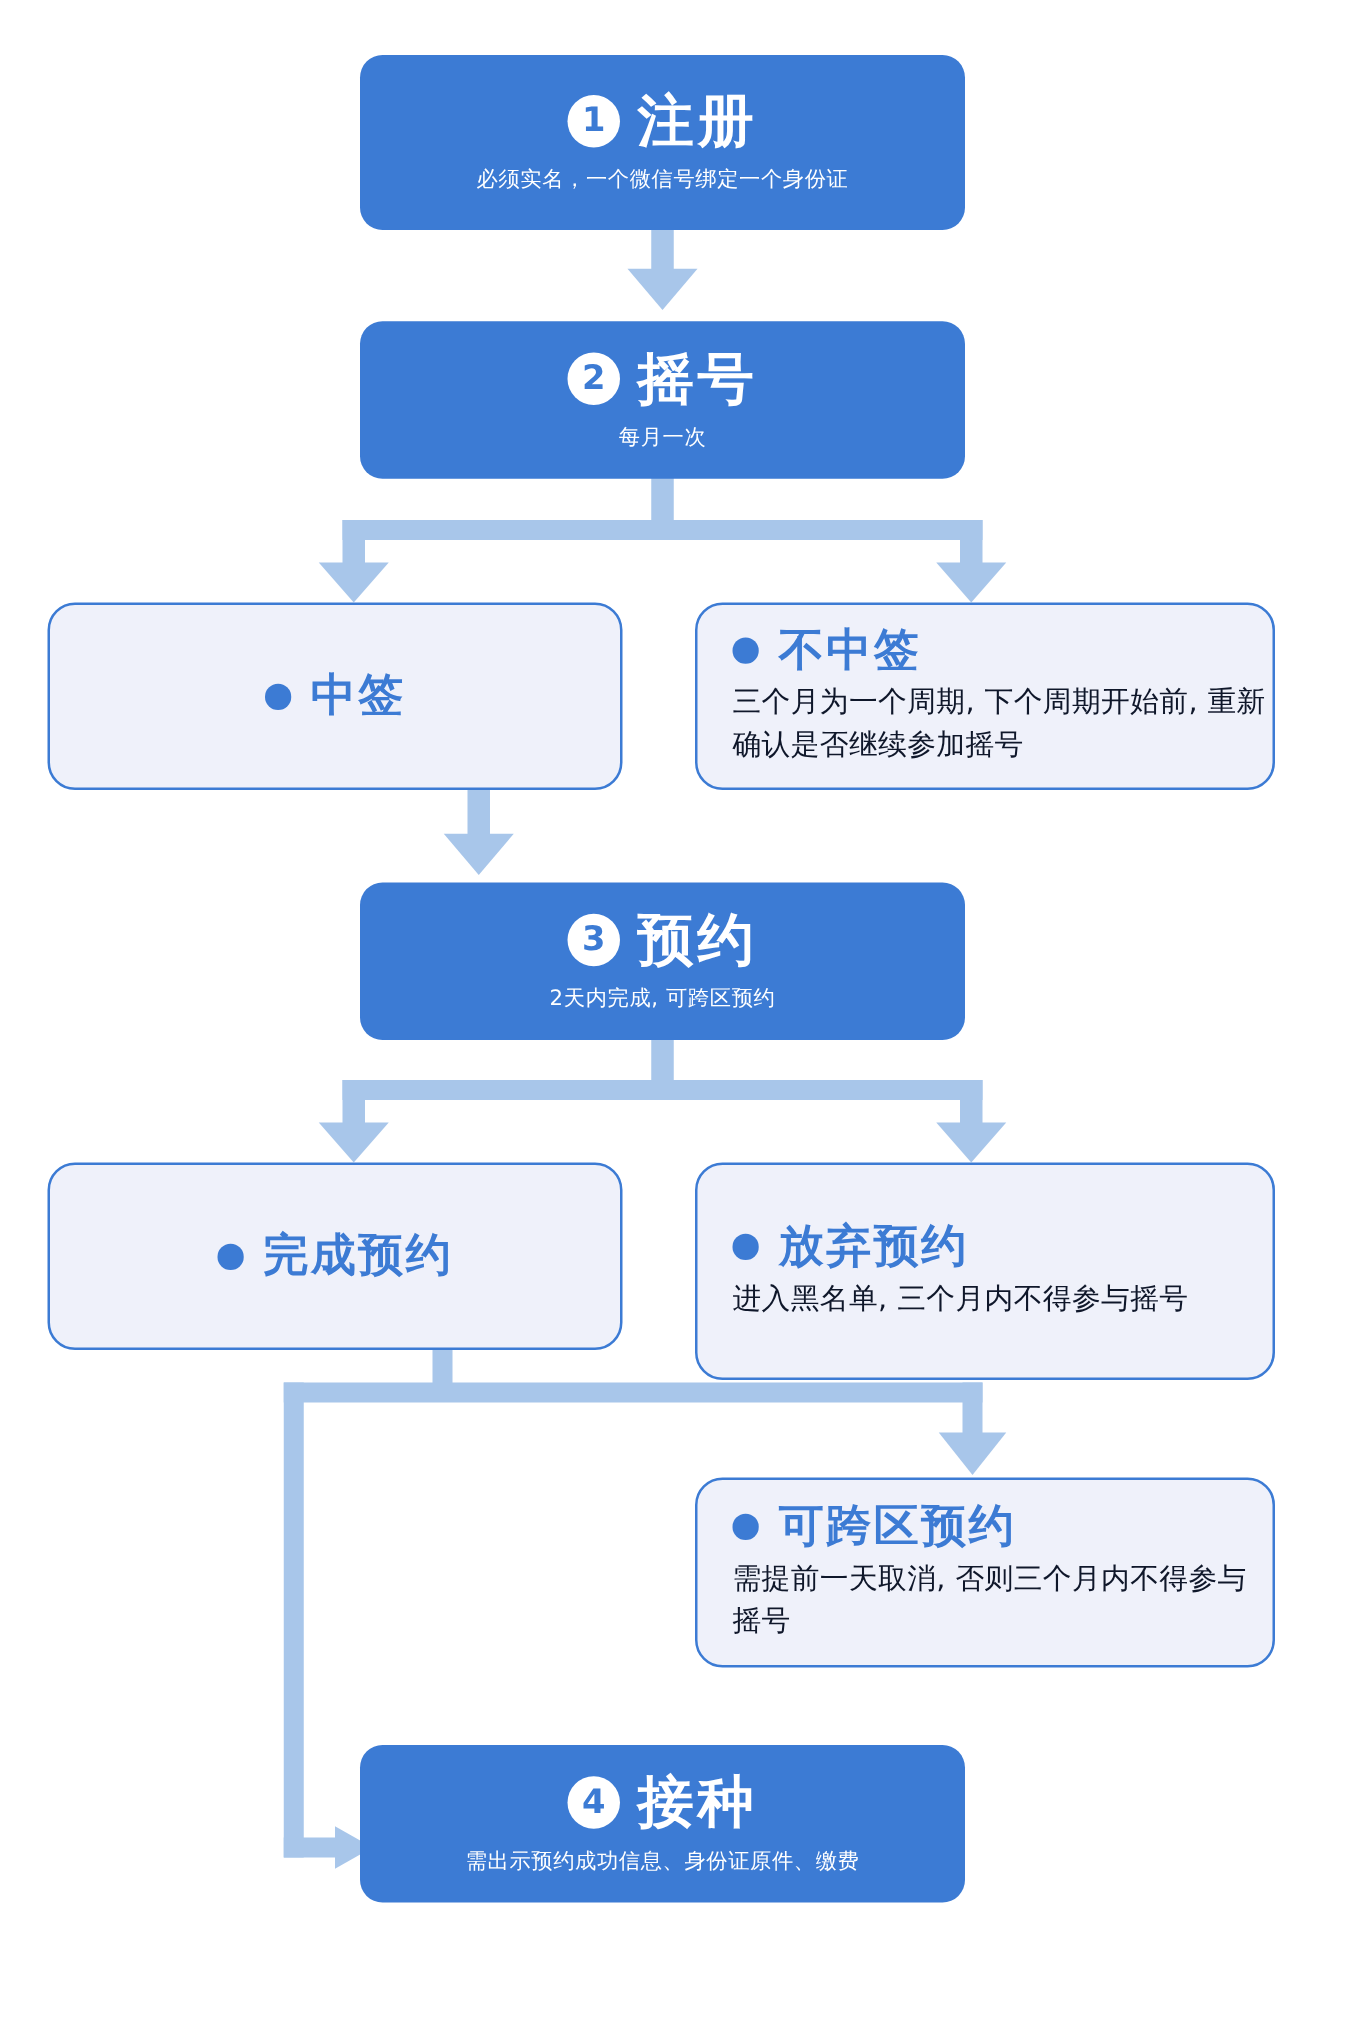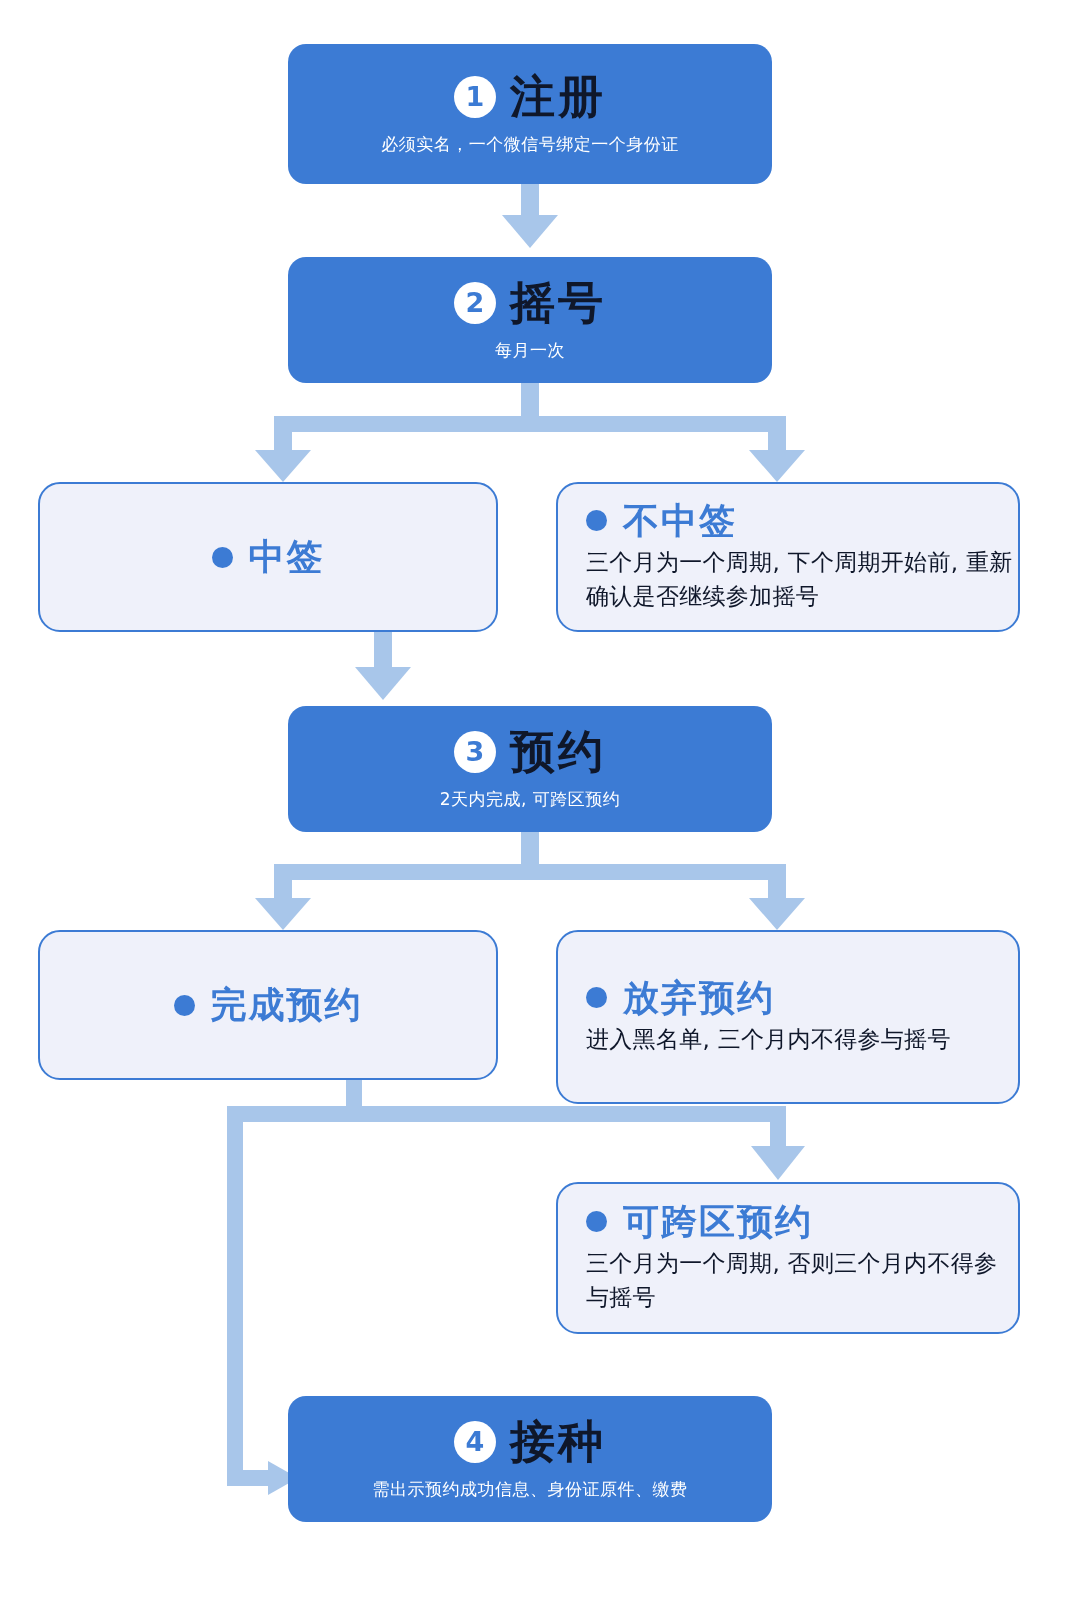--- a/index.html
+++ b/index.html
@@ -80,21 +80,21 @@
     font-size: 27px;
     font-weight: bold;
     line-height: 42px;
     text-align: center;
     flex: 0 0 auto;
   }
   .step-title {
     font-size: 45px;
     font-weight: bold;
     letter-spacing: 3px;
-    color: #0f172a;
+    color: #ffffff;
     line-height: 1.05;
   }
   .step-sub {
     font-size: 17px;
     color: #ffffff;
     margin-top: 12px;
     letter-spacing: 0.5px;
     line-height: 1.3;
   }
   
@@ -235,21 +235,21 @@
       <span class="sec-title">放弃预约</span>
     </div>
     <div class="sec-sub">进入黑名单, 三个月内不得参与摇号</div>
   </div>
 
   <div class="box secondary lefted" style="left:556px; top:1182px; width:464px; height:152px;">
     <div class="sec-head">
       <span class="sec-dot"></span>
       <span class="sec-title">可跨区预约</span>
     </div>
-    <div class="sec-sub">三个月为一个周期, 否则三个月内不得参与摇号</div>
+    <div class="sec-sub">需提前一天取消, 否则三个月内不得参与摇号</div>
   </div>
 
   <div class="box primary" style="left:288px; top:1396px; width:484px; height:126px;">
     <div class="step-head">
       <div class="step-badge">4</div>
       <div class="step-title">接种</div>
     </div>
     <div class="step-sub">需出示预约成功信息、身份证原件、缴费</div>
   </div>
 

